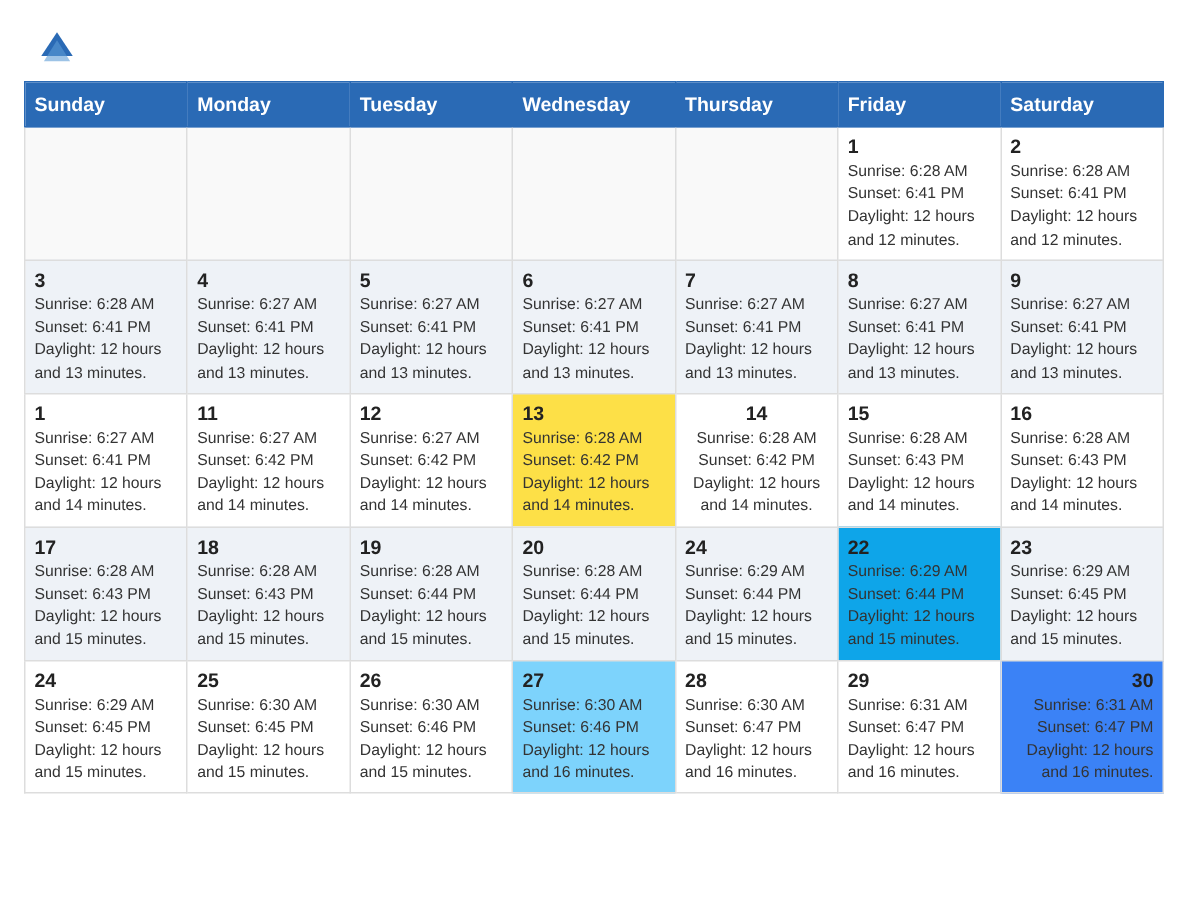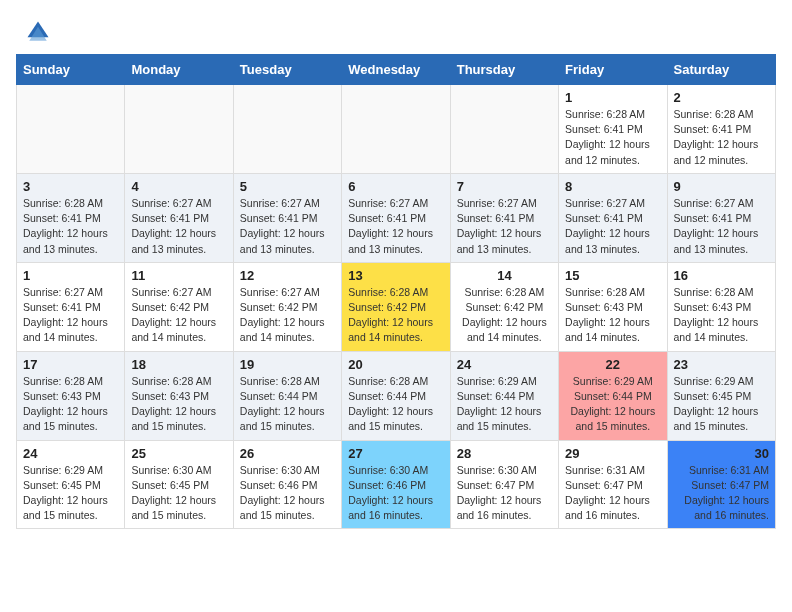--- a/index.html
+++ b/index.html
@@ -287,21 +287,21 @@
 Daylight: 12 hours
 and 15 minutes.</div>
           </td>
           <td style="background: rgb(238, 242, 247);">
             <div class="day-num">24</div>
             <div class="day-detail">Sunrise: 6:29 AM
 Sunset: 6:44 PM
 Daylight: 12 hours
 and 15 minutes.</div>
           </td>
-          <td style="background: #fca5a5; text-align: center;">
+          <td style="background: #0ea5e9;">
             <div class="day-num">22</div>
             <div class="day-detail">Sunrise: 6:29 AM
 Sunset: 6:44 PM
 Daylight: 12 hours
 and 15 minutes.</div>
           </td>
           <td style="background: rgb(238, 242, 247);">
             <div class="day-num">23</div>
             <div class="day-detail">Sunrise: 6:29 AM
 Sunset: 6:45 PM

